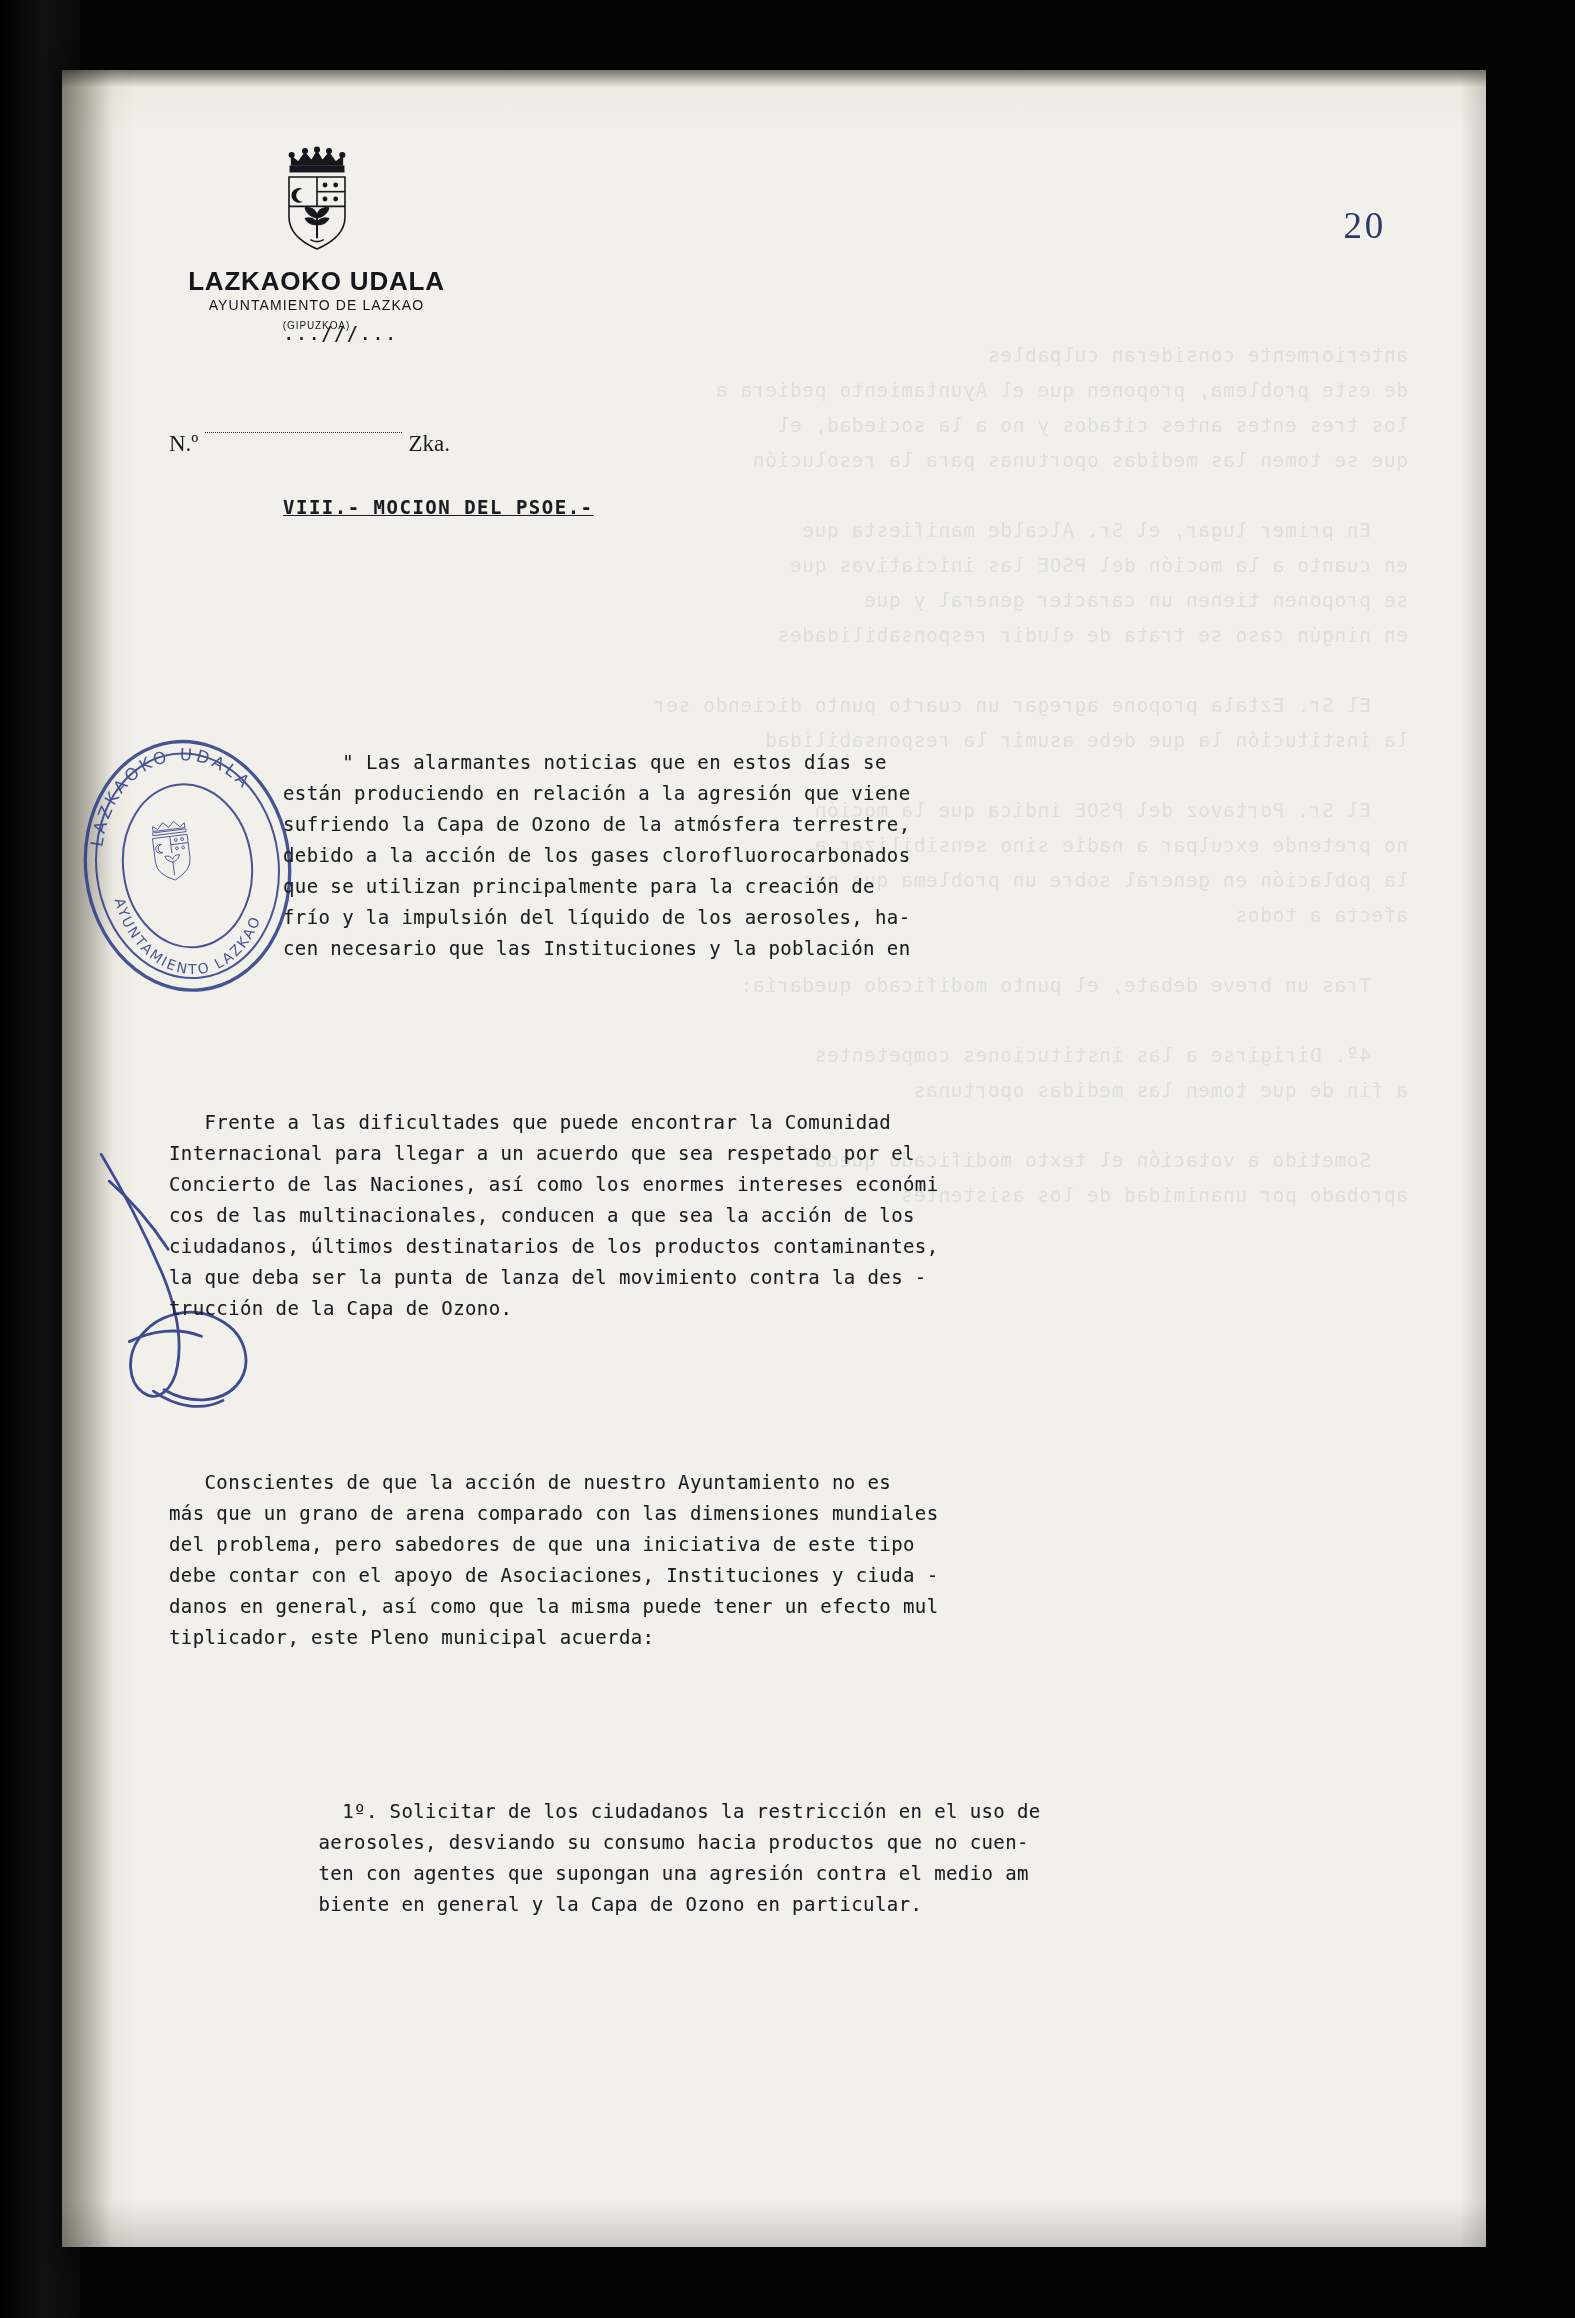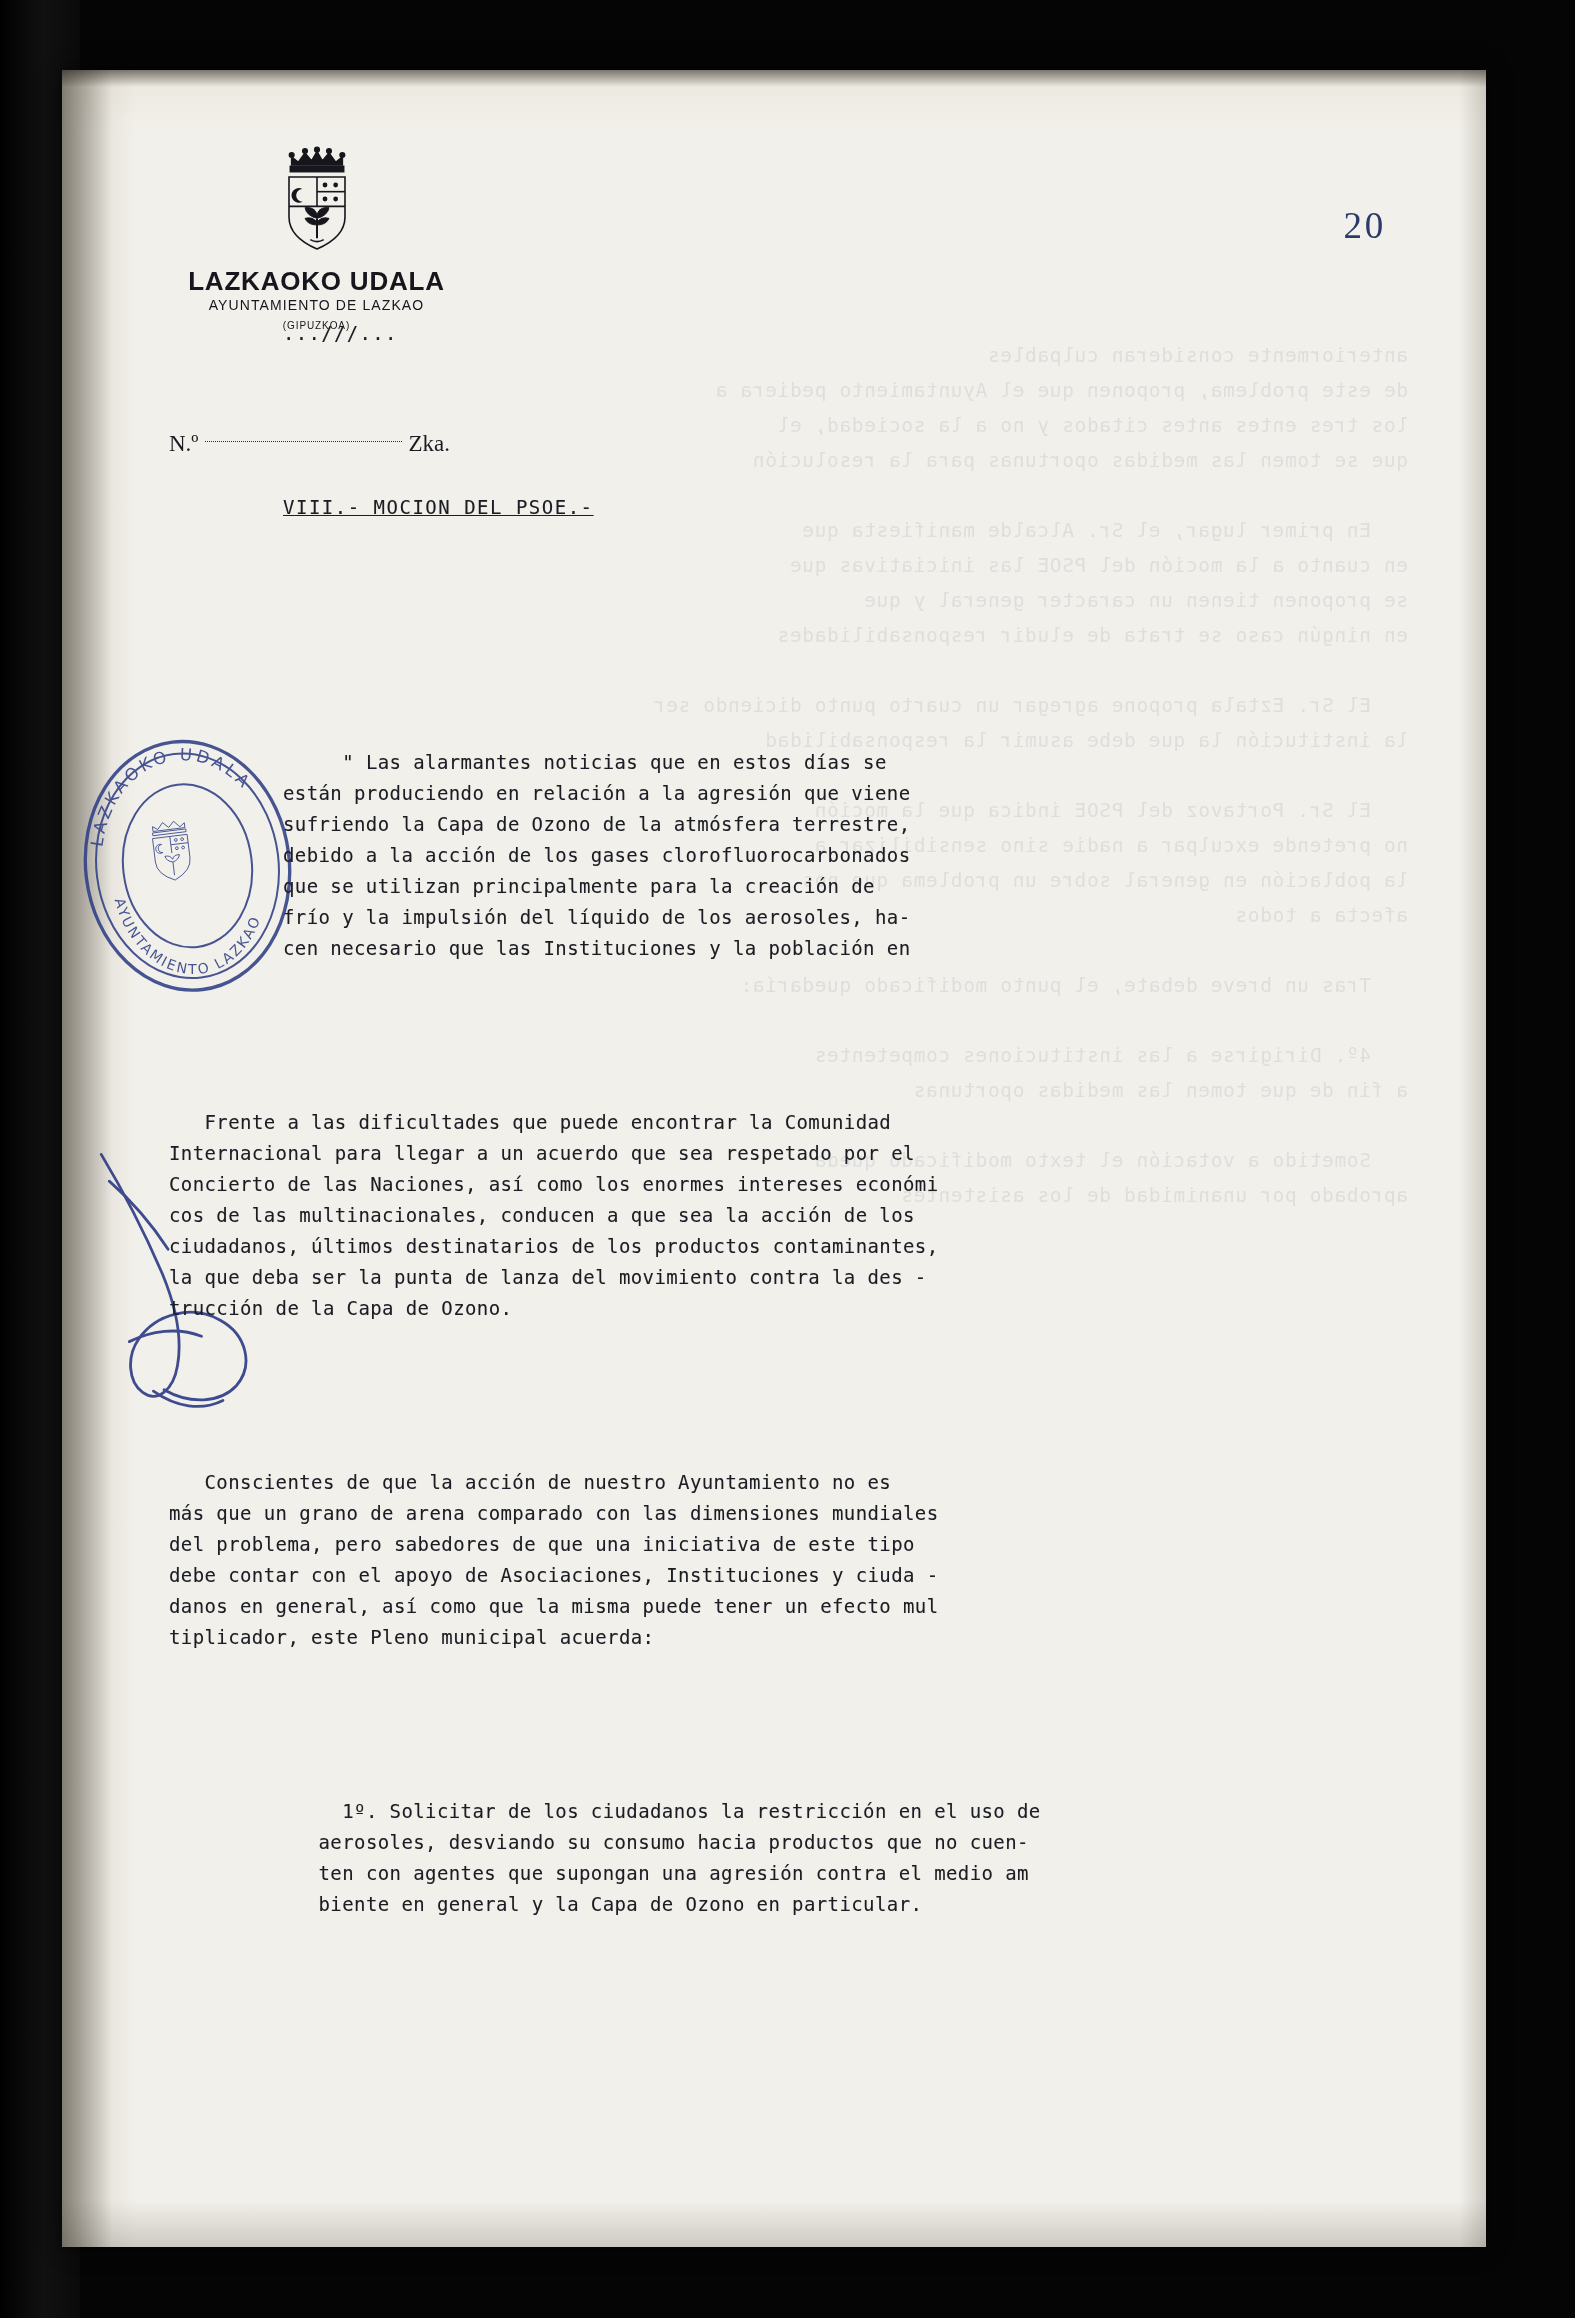--- a/index.html
+++ b/index.html
@@ -105,21 +105,21 @@
     font-size: 10px;
     letter-spacing: 0.9px;
     margin-top: 6.7px;
   }
   .numline {
     position: absolute;
     left: 107px;
     top: 361px;
     width: 281px;
     display: flex;
-    align-items: center;
+    align-items: flex-start;
     font-family: "Liberation Serif", serif;
     font-size: 23px;
     color: #1b1b22;
   }
   .numline .dots {
     flex: 1;
     border-bottom: 1.3px dotted #2a2a30;
     margin: 0 6.7px 5.4px 6.7px;
     height: 0.7px;
   }
@@ -164,20 +164,21 @@
     letter-spacing: 0.4px;
     white-space: pre-wrap;
     text-shadow: 0 0 0.7px rgba(25,25,35,0.25);
   }
   .typed .hang { margin-left: -114px; }
   .blk { margin-bottom: 0; }
   .sp { height: 19px; }
   .sect-title {
     text-decoration: underline;
     letter-spacing: 1.5px;
+    font-weight: bold;
   }
   .dots-mark { letter-spacing: 1.3px; }
 </style>
 </head>
 <body>
 
 <div class="scan">
   <div class="book-shadow-left"></div>
 
   <div class="page">

